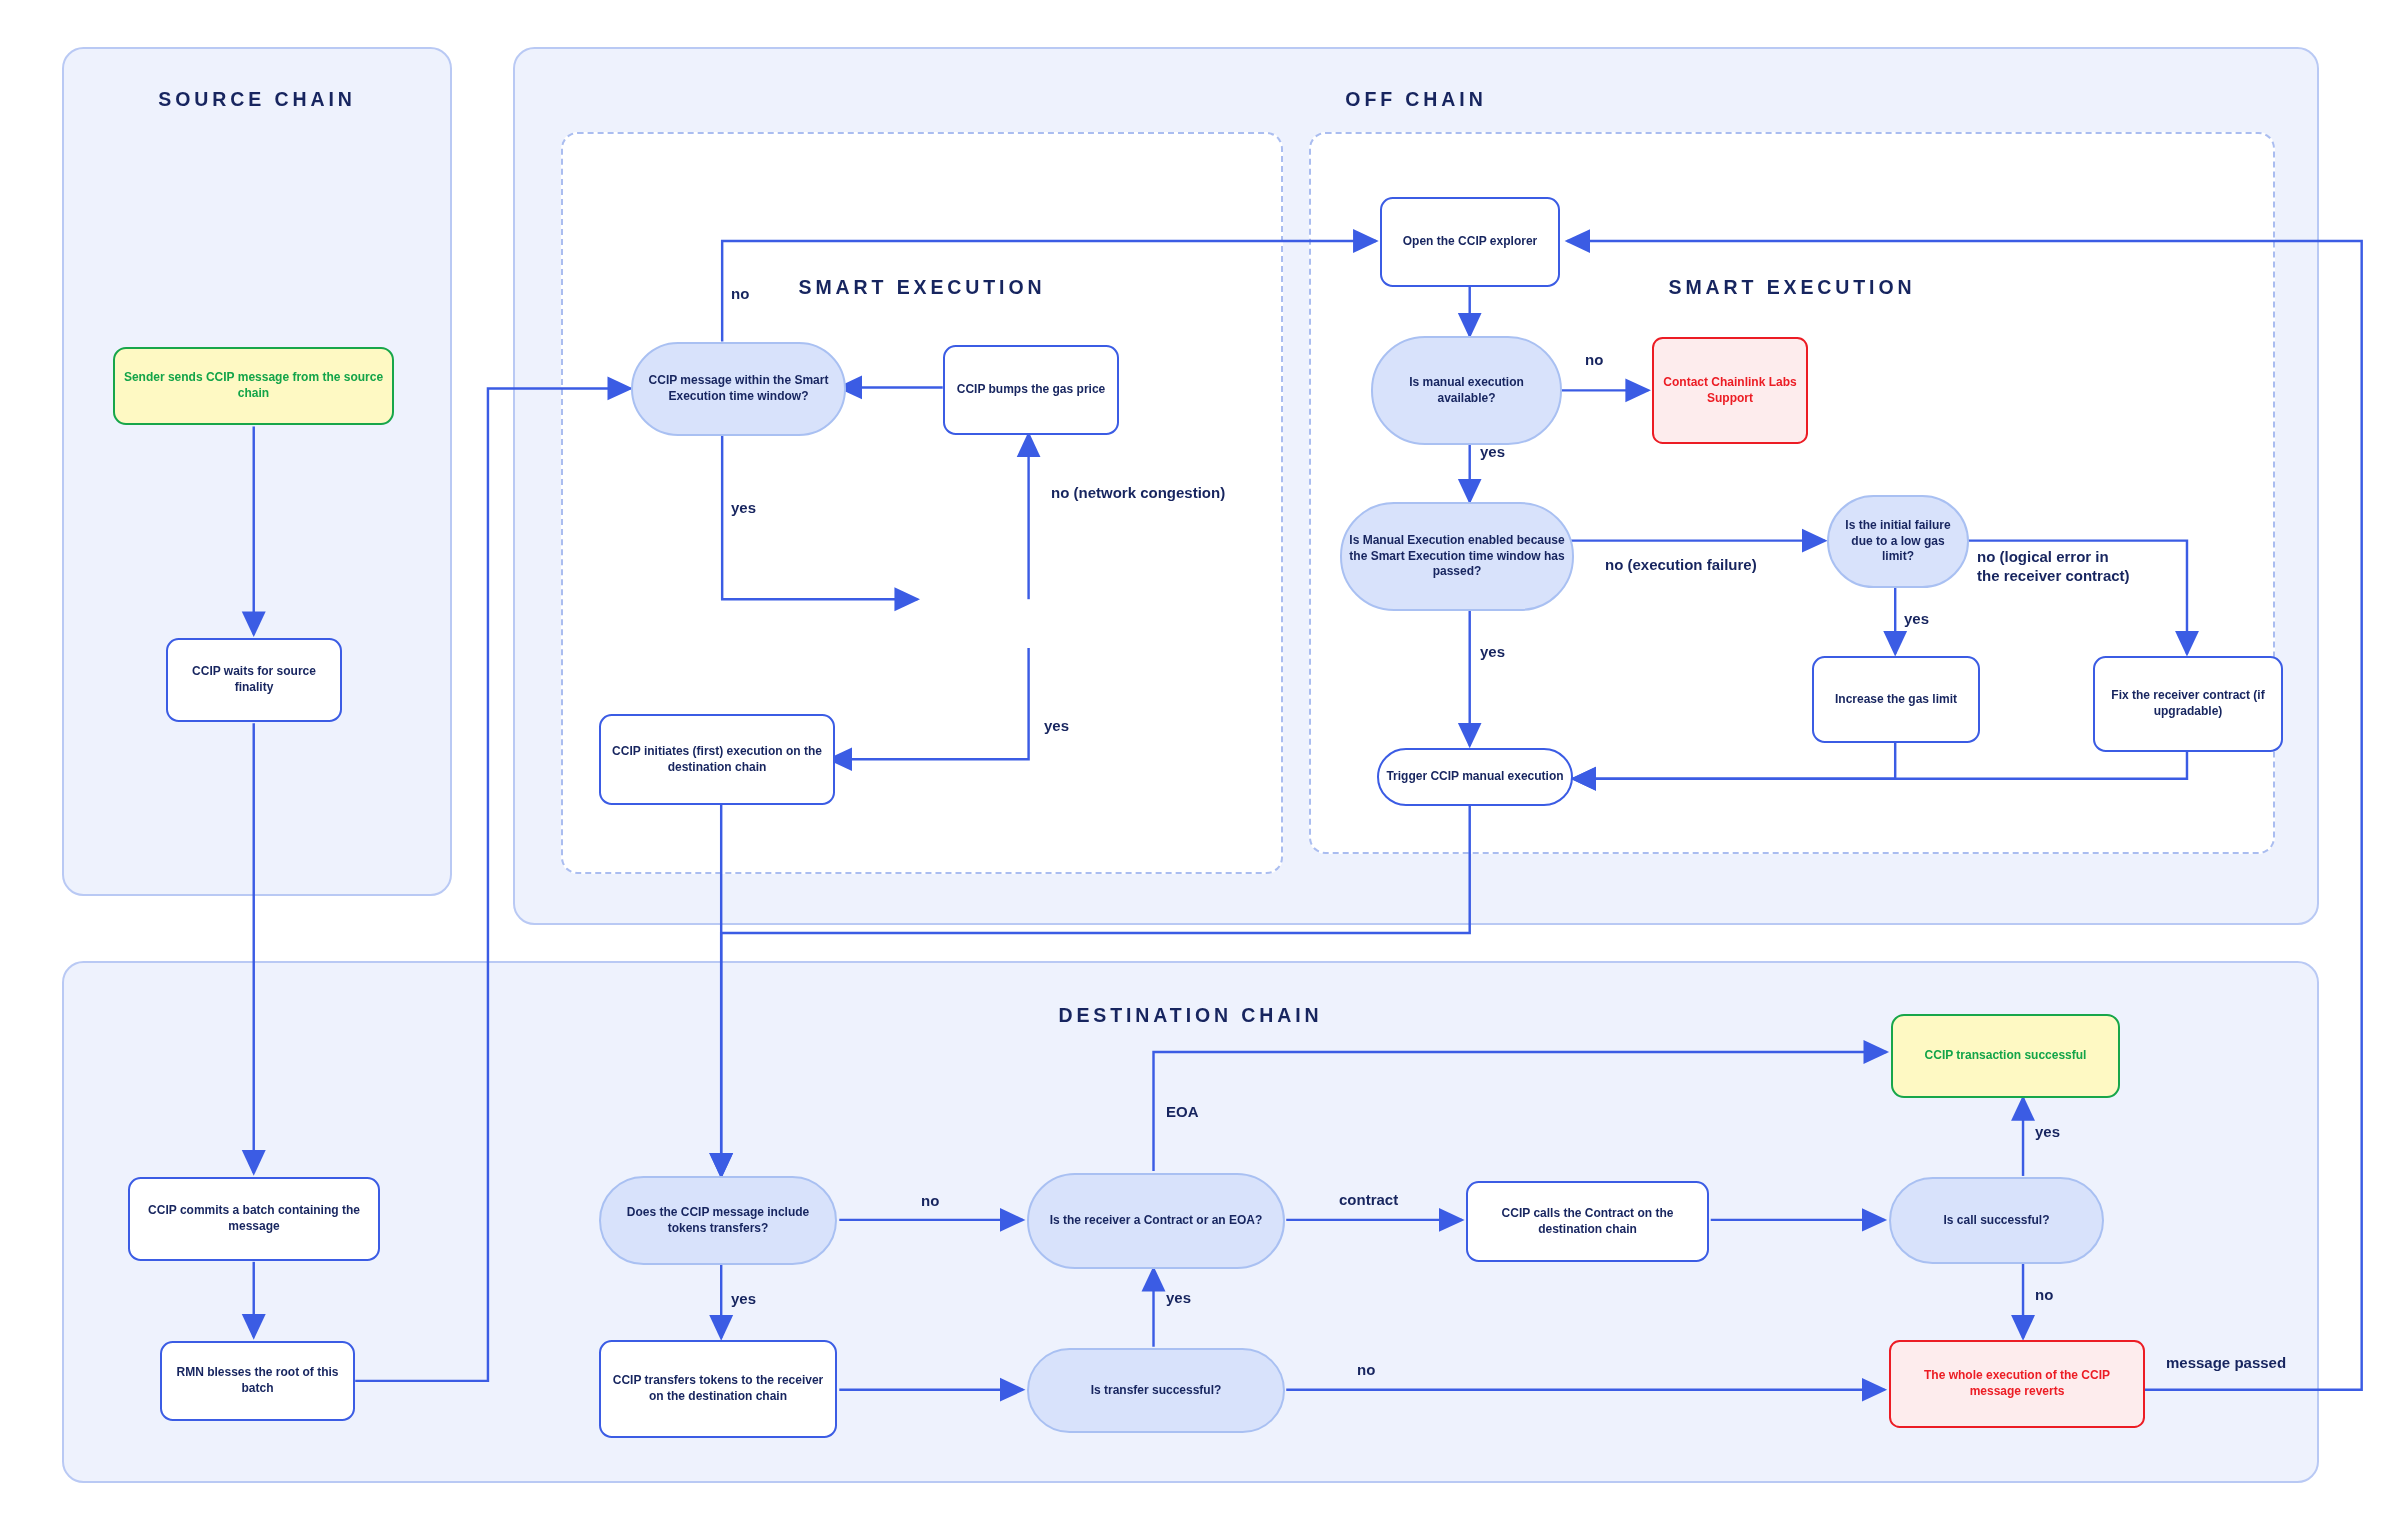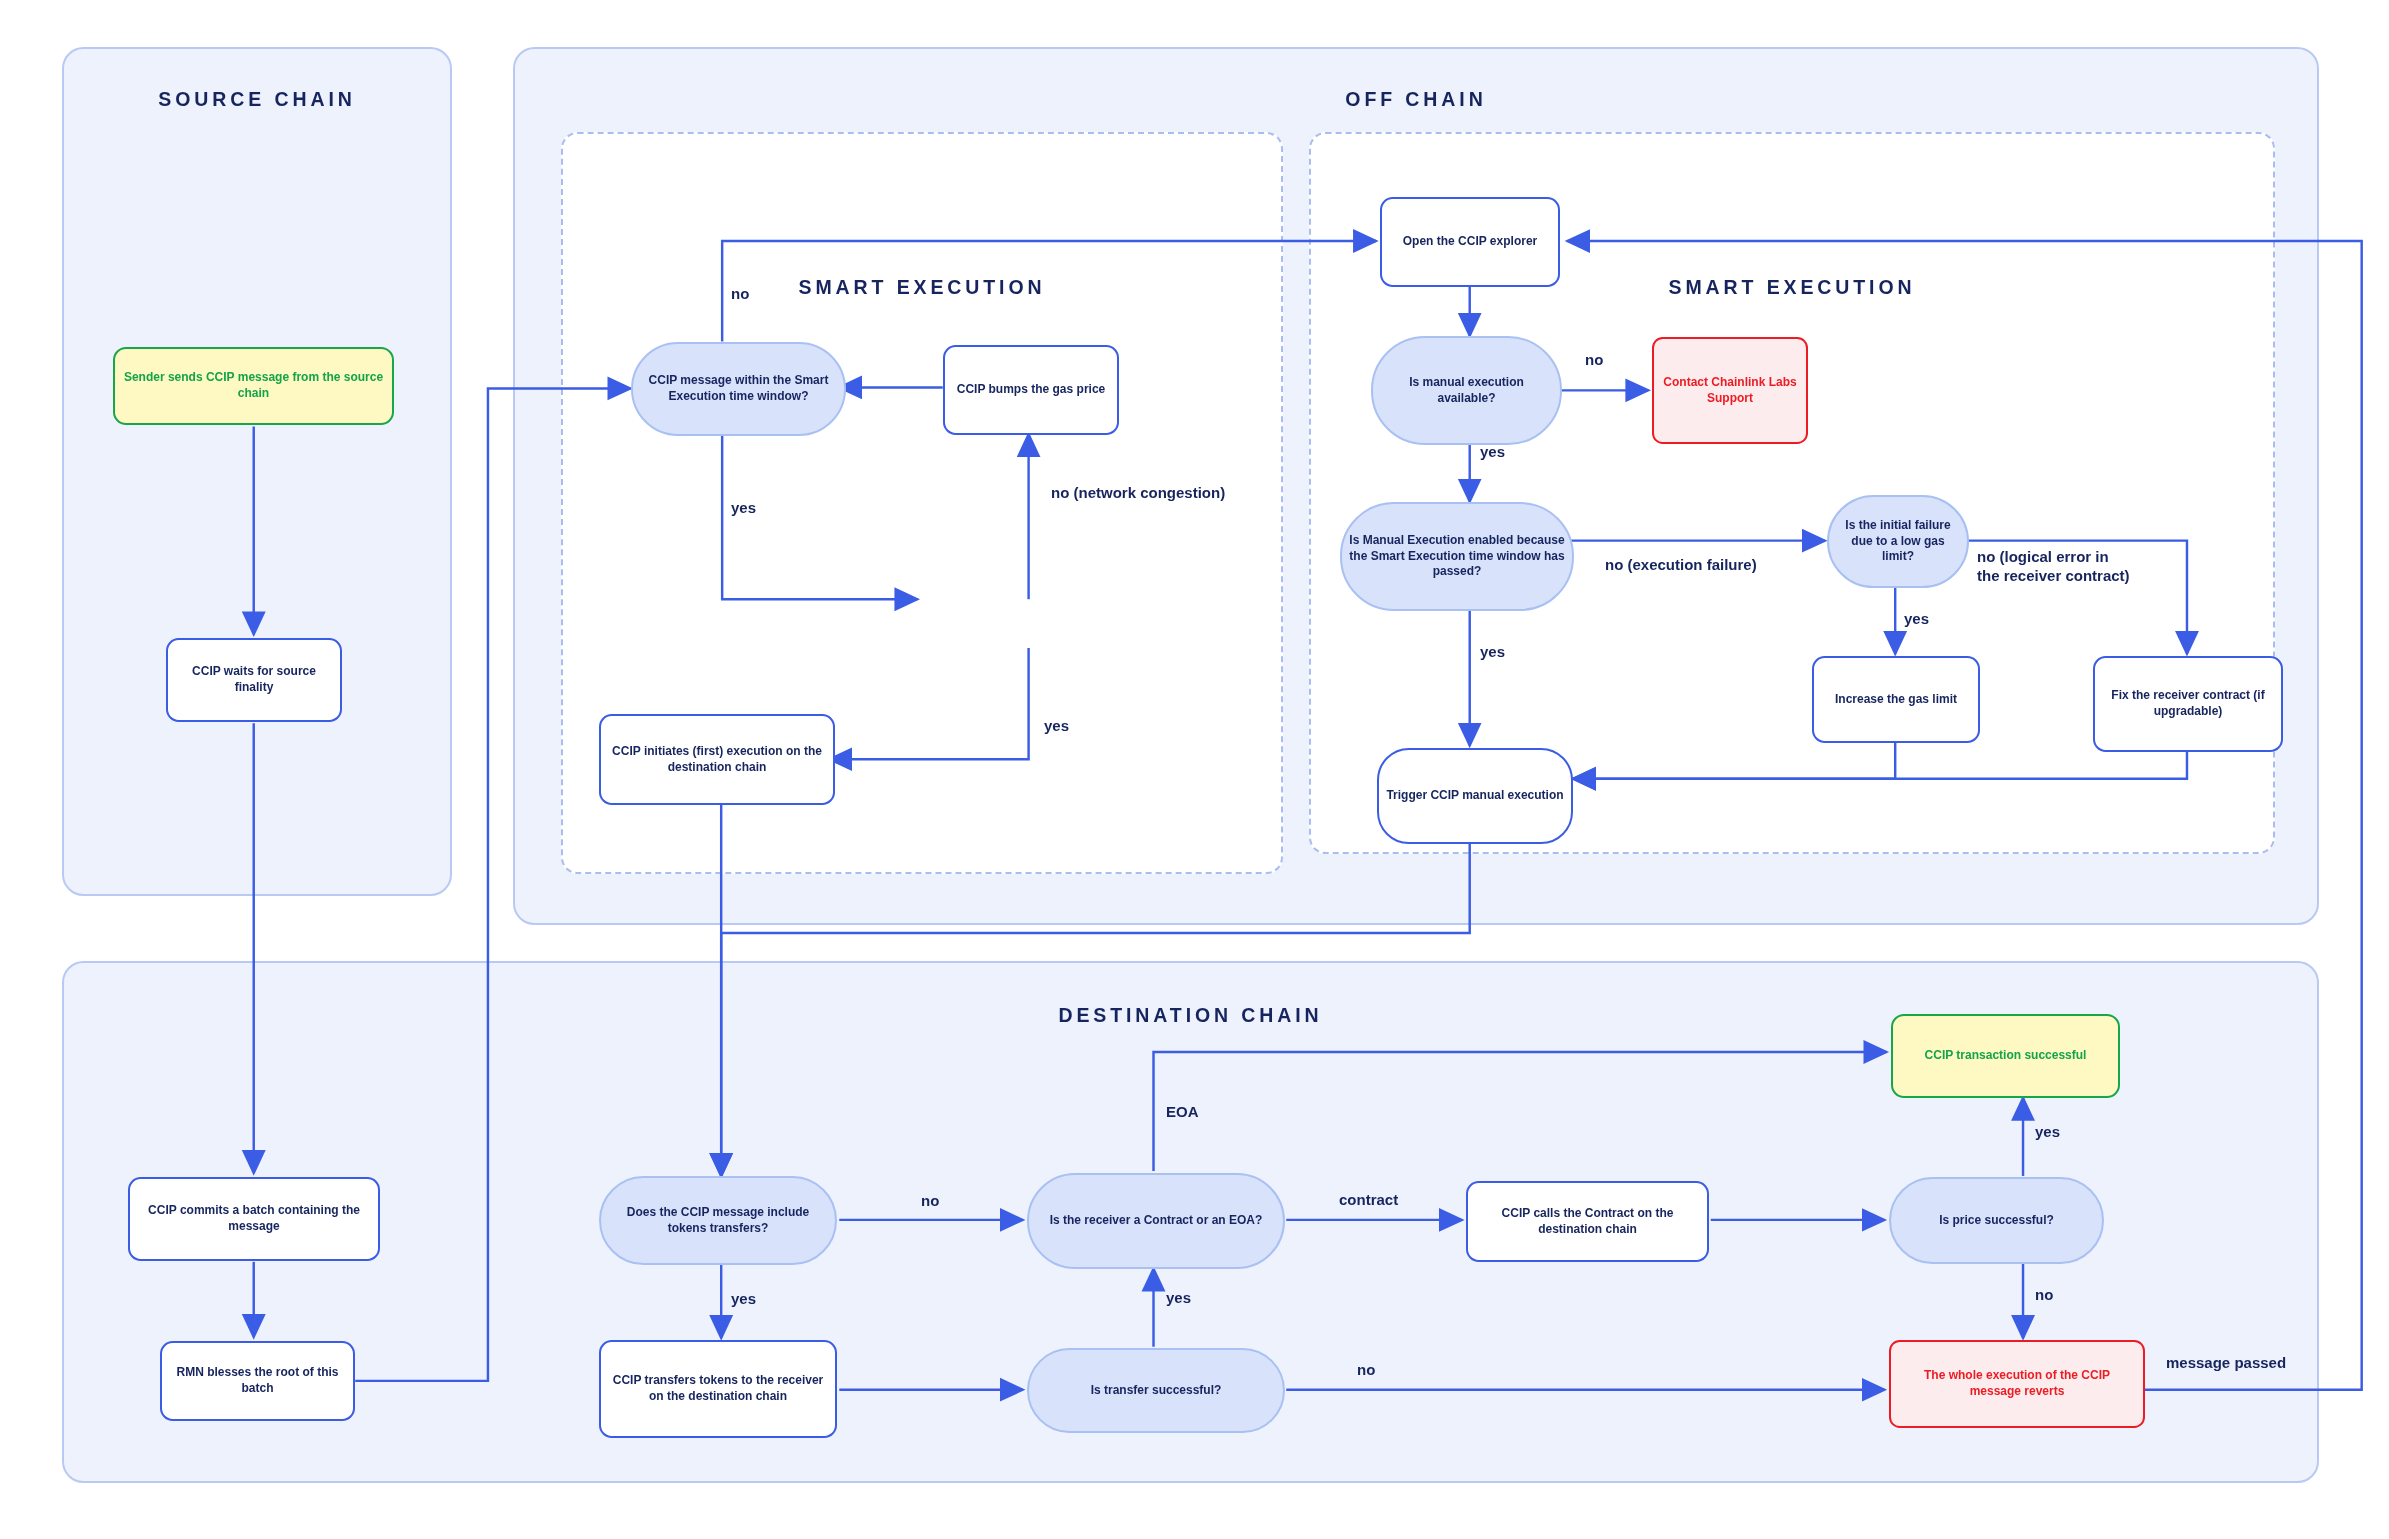--- a/index.html
+++ b/index.html
@@ -171,21 +171,21 @@
   </div>
 
   <div class="node n-proc" style="left:1812px;top:656px;width:168px;height:87px;">
     <span>Increase the gas limit</span>
   </div>
 
   <div class="node n-proc" style="left:2093px;top:656px;width:190px;height:96px;">
     <span>Fix the receiver contract (if upgradable)</span>
   </div>
 
-  <div class="node n-proc" style="left:1377px;top:748px;width:196px;height:96px;border-radius:32px;">
+  <div class="node n-proc" style="left:1377px;top:748px;width:196px;height:58px;border-radius:32px;">
     <span>Trigger CCIP manual execution</span>
   </div>
 
   <div class="node n-proc" style="left:599px;top:1340px;width:238px;height:98px;">
     <span>CCIP transfers tokens to the receiver on the destination chain</span>
   </div>
 
   <div class="node n-dec" style="left:599px;top:1176px;width:238px;height:89px;">
     <span>Does the CCIP message include tokens transfers?</span>
   </div>
@@ -196,21 +196,21 @@
 
   <div class="node n-dec" style="left:1027px;top:1173px;width:258px;height:96px;">
     <span>Is the receiver a Contract or an EOA?</span>
   </div>
 
   <div class="node n-proc" style="left:1466px;top:1181px;width:243px;height:81px;">
     <span>CCIP calls the Contract on the destination chain</span>
   </div>
 
   <div class="node n-dec" style="left:1889px;top:1177px;width:215px;height:87px;">
-    <span>Is price successful?</span>
+    <span>Is call successful?</span>
   </div>
 
   <div class="node n-green" style="left:1891px;top:1014px;width:229px;height:84px;">
     <span>CCIP transaction successful</span>
   </div>
 
   <div class="node n-red" style="left:1889px;top:1340px;width:256px;height:88px;">
     <span>The whole execution of the CCIP message reverts</span>
   </div>
 

